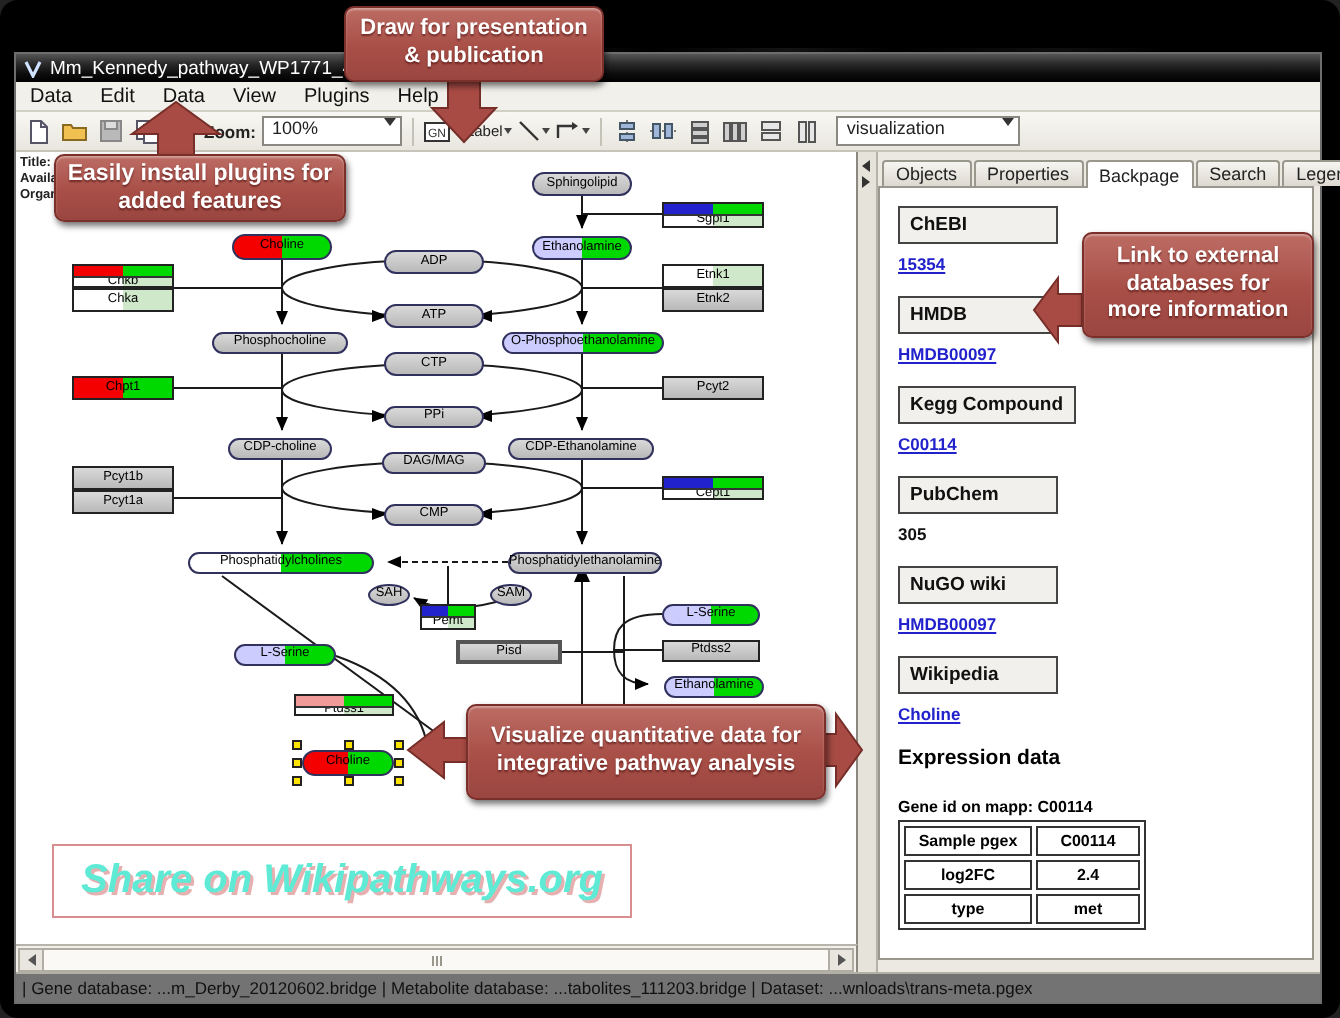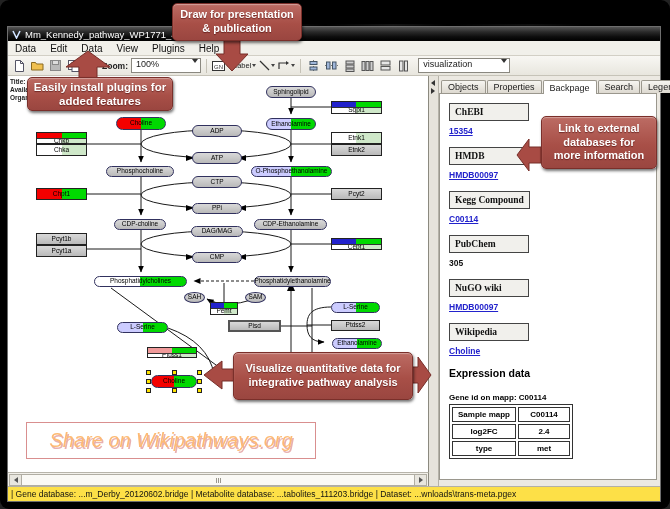--- a/index.html
+++ b/index.html
@@ -53,41 +53,41 @@
   .splitter .t2{top:12px;border-left:4px solid #333;}
   
   .panel{flex:1;display:flex;flex-direction:column;background:#ece9e2;padding:2px 3px 6px 0;min-width:0;}
   .tabs{display:flex;height:15px;font-size:9px;align-items:flex-end;padding-left:2px;flex:0 0 auto;}
   .tab{padding:1px 6px 1px;border:1px solid #9a978d;border-bottom:none;background:linear-gradient(#f6f5f1,#ddd9d0);
        margin-right:1px;border-radius:2px 2px 0 0;color:#222;white-space:nowrap;}
   .tab.active{background:#fff;font-weight:normal;position:relative;top:1px;padding-top:2px;}
   .panel-body{flex:1;background:#fff;border:1px solid #9a978d;padding:9px 6px 4px 9px;overflow:hidden;font-size:9px;}
   .sect{margin-bottom:11px;}
   .sect-h{display:inline-block;min-width:68px;border:1px solid #444;background:#f1f0ec;font-weight:bold;
-          font-size:9.5px;padding:3px 5px;color:#111;font-family:Liberation Serif, serif;}
+          font-size:9.5px;padding:3px 5px;color:#111;}
   .sect-v{display:block;margin-top:5px;font-weight:bold;font-size:8.5px;color:#111;}
   .sect-v.link{color:#2222cc;text-decoration:underline;cursor:pointer;}
   .exp-h{font-weight:bold;font-size:10.5px;margin:4px 0 14px;color:#000;}
   .geneid{font-weight:bold;font-size:8px;margin-bottom:2px;color:#000;}
   table.exp{border:1px solid #333;border-spacing:2px;background:#fff;}
   table.exp td{border:1px solid #333;font-size:8px;font-weight:bold;text-align:center;padding:2px 3px;color:#000;}
   table.exp td:first-child{width:56px;}
   table.exp td:last-child{width:44px;}
   
-  .statusbar{height:14px;background:#fde047;border-top:1px solid #b3b0a6;font-size:8.5px;color:#111;
+  .statusbar{height:14px;background:#737373;border-top:1px solid #b3b0a6;font-size:8.5px;color:#111;
              display:flex;align-items:center;padding:0 3px;flex:0 0 auto;white-space:nowrap;overflow:hidden;text-align:center;}
   
   .callout{position:absolute;z-index:22;background:linear-gradient(180deg,#bc6c64 0%,#a84f47 55%,#9a4640 100%);
            border:1px solid #7a2f2a;border-radius:5px;color:#fff;font-weight:bold;text-align:center;
            text-shadow:0 1px 1px rgba(60,0,0,.55);box-shadow:inset 0 1px 1px rgba(255,255,255,.35),1px 2px 3px rgba(0,0,0,.55);
            display:flex;flex-direction:column;justify-content:center;line-height:1.25;}
   .arrow-layer{position:absolute;left:0;top:0;z-index:21;pointer-events:none;}
   .share{position:absolute;z-index:22;border:1px solid #d98f8f;background:rgba(255,255,255,.5);
          display:flex;align-items:center;justify-content:center;
-         color:#fdba74;font-weight:normal;font-style:italic;font-size:20px;text-shadow:1.5px 1.5px 0 #e7b0b0;}
+         color:#5eead4;font-weight:bold;font-style:italic;font-size:20px;text-shadow:1.5px 1.5px 0 #e7b0b0;}
   
   .mini{display:block;}
 </style>
 </head>
 <body>
 
 <div class="stage">
   <div class="gloss"></div>
 
   <div class="win">
@@ -425,21 +425,21 @@
               <div class="sect"><span class="sect-h">Kegg Compound</span><span class="sect-v link">C00114</span></div>
               <div class="sect"><span class="sect-h">PubChem</span><span class="sect-v">305</span></div>
               <div class="sect"><span class="sect-h">NuGO wiki</span><span class="sect-v link">HMDB00097</span></div>
               <div class="sect"><span class="sect-h">Wikipedia</span><span class="sect-v link">Choline</span></div>
             </div>
           <div class="exp-h">Expression data</div>
           <div class="geneid">Gene id on mapp: C00114</div>
           <table class="exp">
               <tbody id="exp-tbody">
                 <tr>
-                  <td>Sample mapp</td>
+                  <td>Sample pgex</td>
                   <td>C00114</td>
                 </tr>
                 <tr>
                   <td>log2FC</td>
                   <td>2.4</td>
                 </tr>
                 <tr>
                   <td>type</td>
                   <td>met</td>
                 </tr>

